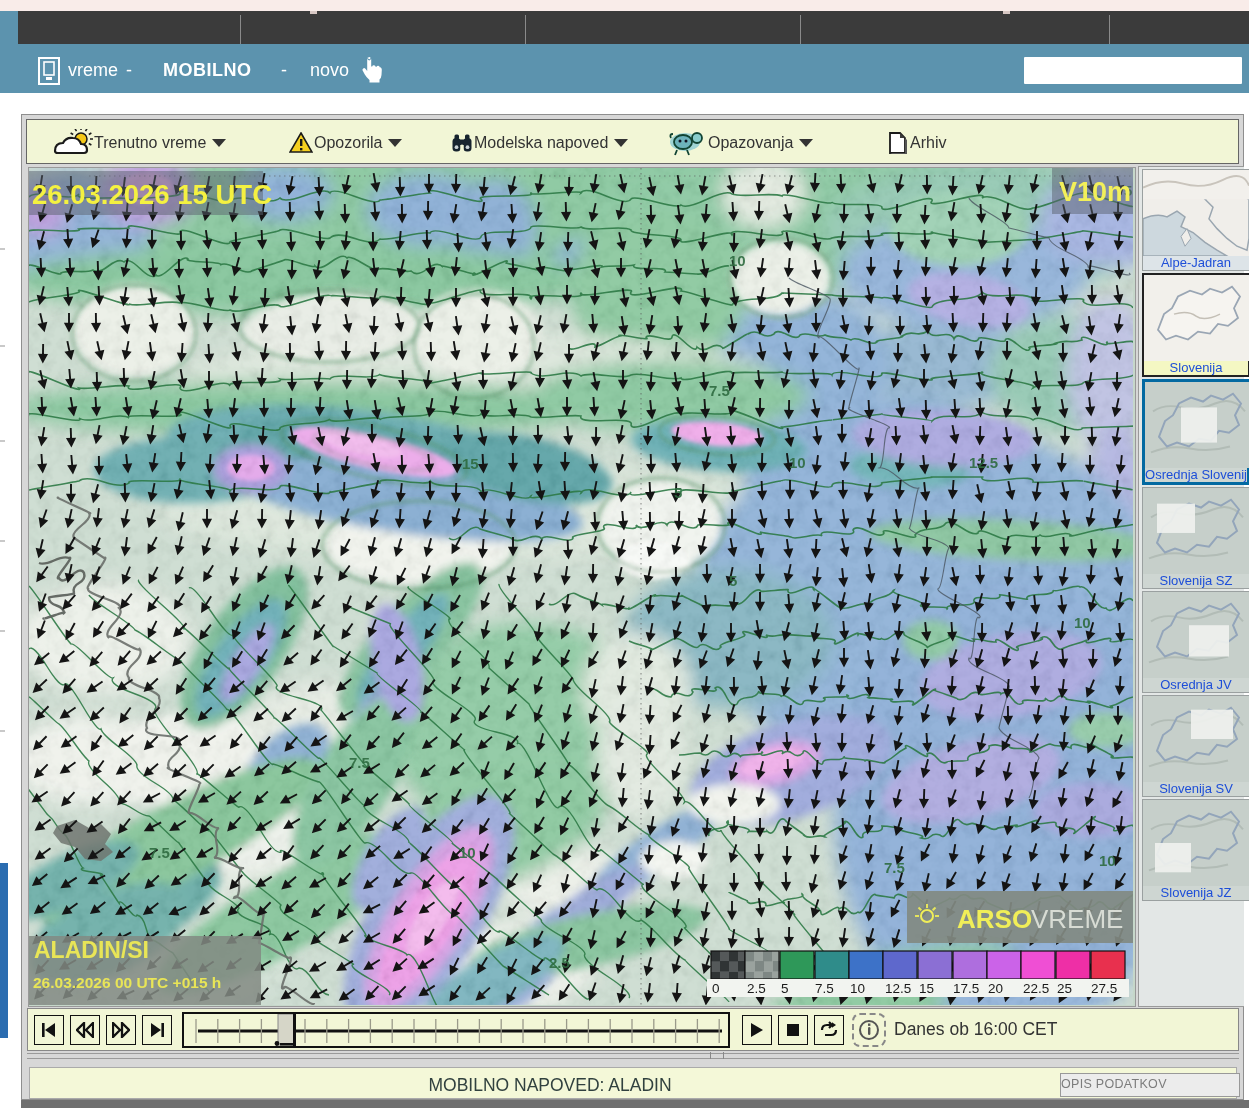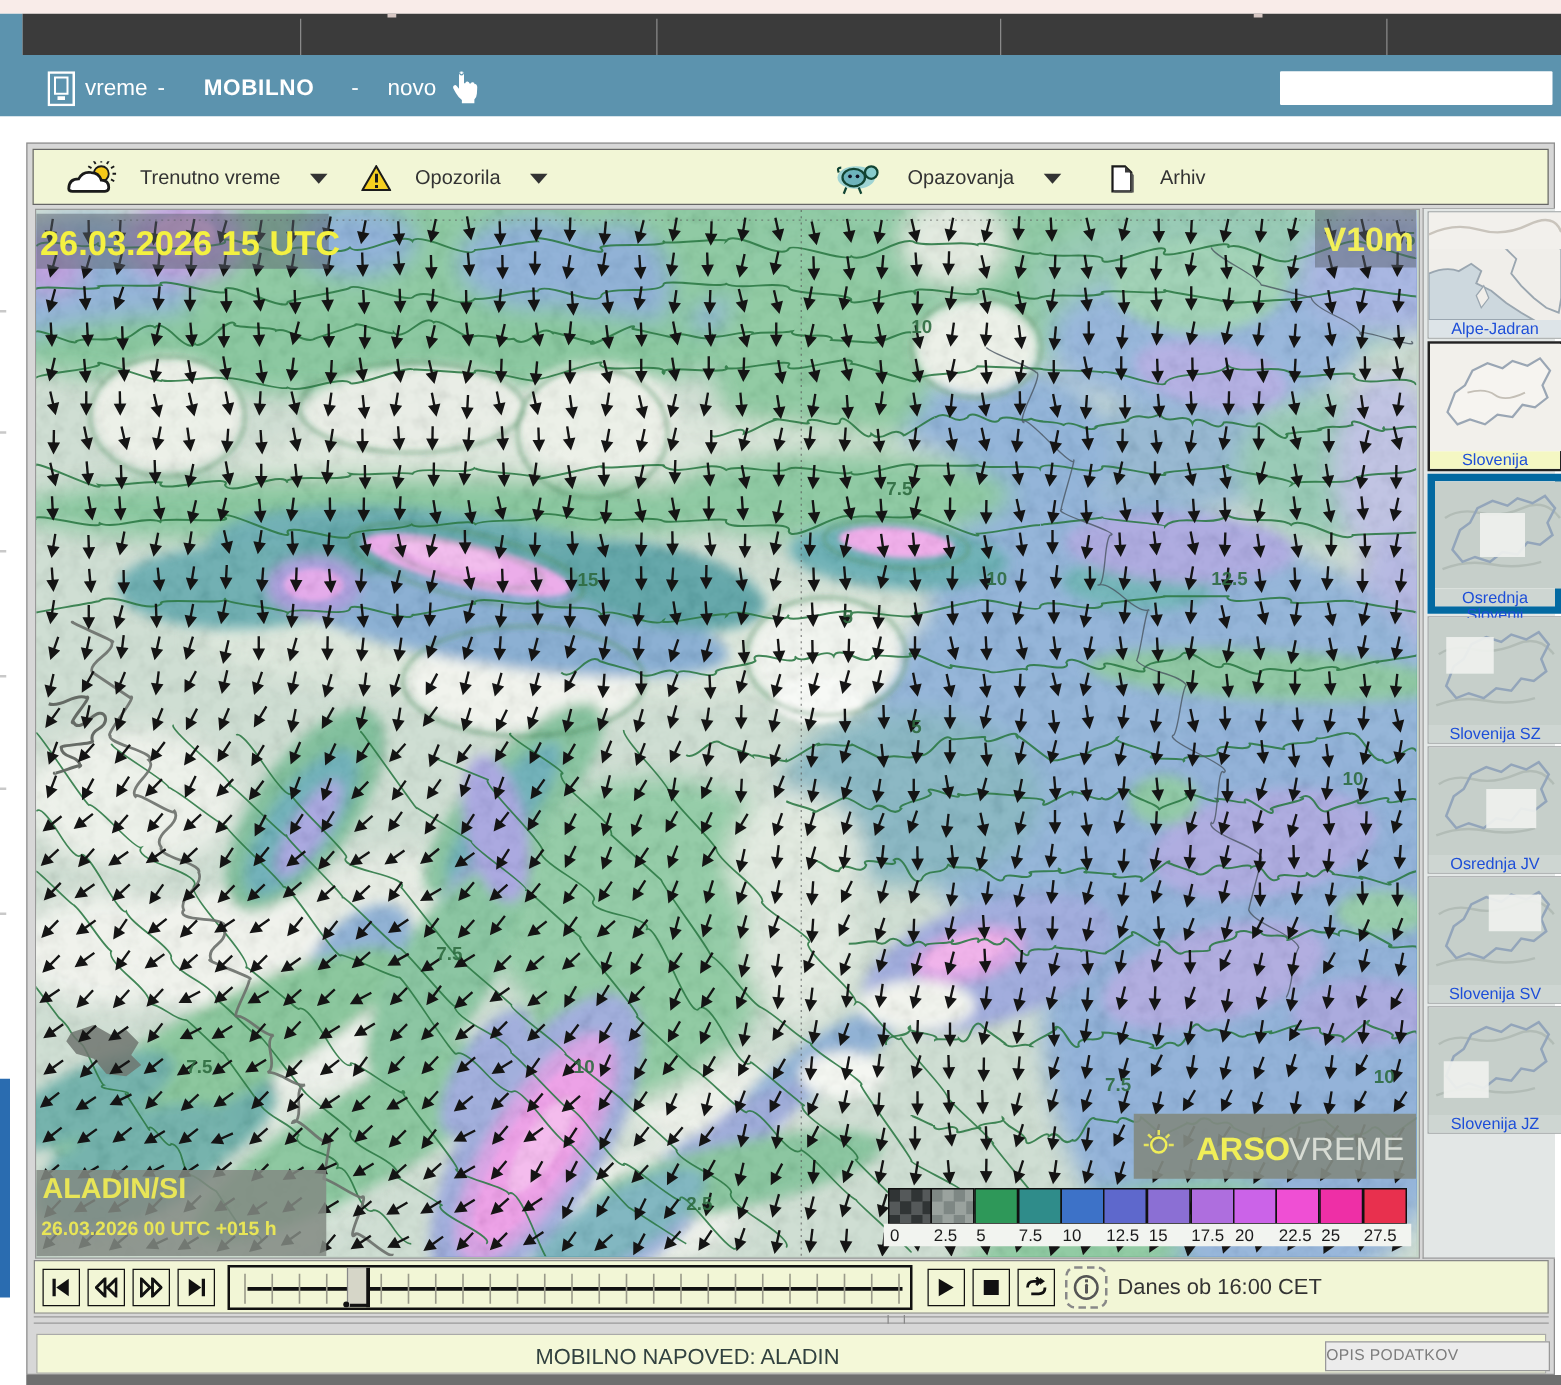--- a/index.html
+++ b/index.html
@@ -5,21 +5,21 @@
 .abs{position:absolute}
 #topstrip{left:0;top:0;width:1249px;height:11px;background:#f9ece9}
 #tabbar{left:18px;top:11px;width:1231px;height:33px;background:#3b3b3b}
 #tabbar .sep{position:absolute;top:4px;width:1px;height:30px;background:#8a8a8a}
 #bluebar{left:0;top:44px;width:1249px;height:49px;background:#5c93ae;color:#fff;font-size:18px}
 #bluebar .t{position:absolute;top:16px}
 #search{left:1024px;top:57px;width:218px;height:27px;background:#fff;border-radius:1px}
 #leftblue{left:0;top:863px;width:8px;height:175px;background:#2a6cb0}
 #container{left:21px;top:114px;width:1223px;height:986px;background:#d7d7d7;border:1px solid #8e8e8e}
 #navbox{left:26px;top:119px;width:1213px;height:45px;background:#f2f6d6;border:1px solid #666}
-.nav{position:absolute;top:0;height:45px;display:flex;align-items:center;font-size:16px;color:#333;gap:19px;white-space:nowrap}
+.nav{position:absolute;top:0;height:45px;display:flex;align-items:center;font-size:16px;color:#333;gap:1px;white-space:nowrap}
 .tri{display:inline-block;width:0;height:0;border-left:7px solid transparent;border-right:7px solid transparent;border-top:8px solid #333;margin-left:5px}
 #maparea{left:28px;top:167px;width:1108px;height:840px;background:#c6d7ca;border:1px solid #999}
 #sidebar{left:1138px;top:166px;width:106px;height:841px;background:#e3e7e6;border:1px solid #9a9a9a;border-right:none}
 .thumb{margin:2px 0 0 3px;width:108px;background:#fff}
 .thumb svg{display:block}
 .tlabel{font-size:13px;color:#1d4ed8;text-align:center;height:14px;line-height:14px}
 #controls{left:27px;top:1008px;width:1212px;height:43px;background:#f2f6d6;border:1px solid #888;display:flex;align-items:center}
 .btn{width:30px;height:30px;background:#f2f6d6;border:1px solid #111;margin-left:6px;display:flex;align-items:center;justify-content:center}
 #timeline{width:548px;height:36px;border:2px solid #111;background:#f2f6d6;margin-left:10px;position:relative}
 #botgap{left:27px;top:1051px;width:1212px;height:14px;background:#d7d7d7}
@@ -87,20 +87,36 @@
   <span>Trenutno vreme</span>
       <span class="tri"></span>
     </div>
  <div class="nav" style="left:262px">
   <svg width="24" height="22" viewBox="0 0 24 22">
         <path d="M12,1 L23,20 L1,20 Z" fill="#f5d020" stroke="#1a1a1a" stroke-width="1.6"></path>
         <rect x="11" y="7" width="2.4" height="7" fill="#1a1a1a"></rect>
         <rect x="11" y="16" width="2.4" height="2.4" fill="#1a1a1a"></rect>
       </svg>
   <span>Opozorila</span>
+      <span class="tri"></span>
+    </div>
+ <div class="nav" style="left:424px">
+  <svg width="22" height="22" viewBox="0 0 22 22">
+        <g fill="#16232e">
+          <rect x="1.5" y="6" width="8" height="13.5" rx="3.5"></rect>
+          <rect x="12.5" y="6" width="8" height="13.5" rx="3.5"></rect>
+          <rect x="8" y="7.5" width="6" height="5.5"></rect>
+          <rect x="3.5" y="2.5" width="4.5" height="5" rx="1.5"></rect>
+          <rect x="14" y="2.5" width="4.5" height="5" rx="1.5"></rect>
+        </g>
+        <path d="M9.5,13.5 Q11,11.5 12.5,13.5 L12.5,19.5 L9.5,19.5 Z" fill="#f2f6d6"></path>
+        <circle cx="5.5" cy="15.2" r="1.9" fill="#e8f0f2" opacity="0.85"></circle>
+        <circle cx="16.5" cy="15.2" r="1.9" fill="#e8f0f2" opacity="0.85"></circle>
+      </svg>
+  <span>Modelska napoved</span>
       <span class="tri"></span>
     </div>
  <div class="nav" style="left:640px">
   <svg width="40" height="26" viewBox="0 0 40 26">
         <ellipse cx="18" cy="12" rx="15" ry="9" fill="#9fd4d4"></ellipse>
         <g stroke="#143" stroke-width="1.8" fill="none">
           <ellipse cx="16" cy="12" rx="9" ry="7" fill="#6db3bc"></ellipse>
           <circle cx="30" cy="8" r="5" fill="#8cc"></circle>
           <line x1="10" y1="20" x2="8" y2="25"></line>
           <line x1="20" y1="20" x2="22" y2="25"></line>
@@ -1593,21 +1609,21 @@
 <div class="tlabel" style="background:#dde4e8">Alpe-Jadran</div>
     </div>
 <div class="thumb" style="border:2px solid #222">
 <svg width="106" height="86" viewBox="0 0 106 88" preserveAspectRatio="none">
         <rect width="106" height="88" fill="#f2f0eb"></rect>
         <path d="M14,56 L20,40 28,34 34,22 46,16 58,20 66,14 78,18 88,12 96,22 90,34 94,44 84,52 74,50 66,60 54,58 44,66 32,62 22,66 Z" fill="#f6f4f0" stroke="#9aa6b4" stroke-width="1.8"></path>
         <path d="M30,40 Q44,36 52,42 T76,40" stroke="#c4bfb6" stroke-width="1.5" fill="none"></path>
       </svg>
 <div class="tlabel" style="background:#f4f7c3">Slovenija</div>
     </div>
-<div class="thumb" style="border:6px solid #0369a1">
+<div class="thumb" style="border:3px solid #0369a1">
 <svg width="106" height="86" viewBox="0 0 106 88" preserveAspectRatio="none">
         <rect width="106" height="88" fill="#c6cfca"></rect>
         <path d="M8,30 Q20,22 36,26 T70,22 T100,30 M6,72 Q25,64 45,68 T85,66" stroke="#b2bcb6" stroke-width="2" fill="none"></path>
         <path d="M14,56 L20,40 28,34 34,22 46,16 58,20 66,14 78,18 88,12 96,22 90,34 94,44 84,52 74,50 66,60 54,58 44,66 32,62 22,66 Z" fill="none" stroke="#93a5ba" stroke-width="2"></path>
         <rect x="36" y="26" width="36" height="36" fill="#eff1ee" opacity="0.92"></rect>
       </svg>
 <div class="tlabel" style="background:#ced6d2">Osrednja Slovenij</div>
     </div>
 <div class="thumb" style="border:1px solid #9aa0a0">
 <svg width="106" height="86" viewBox="0 0 106 88" preserveAspectRatio="none">

